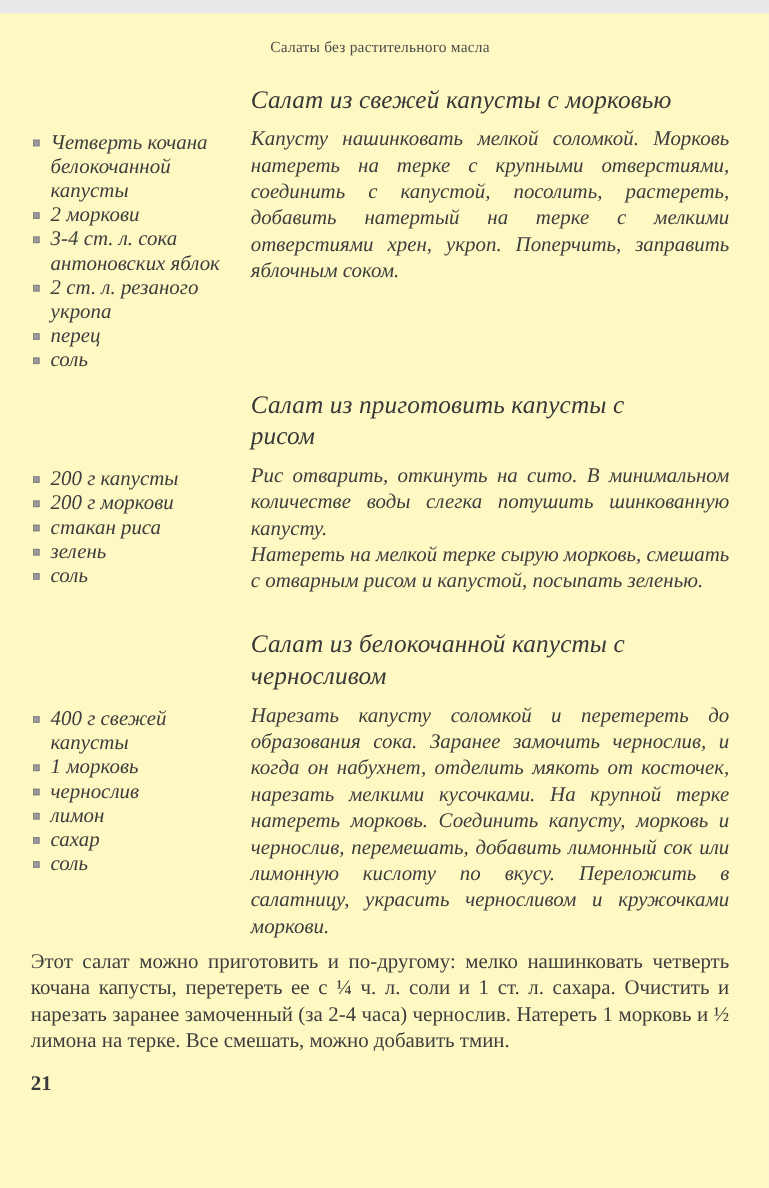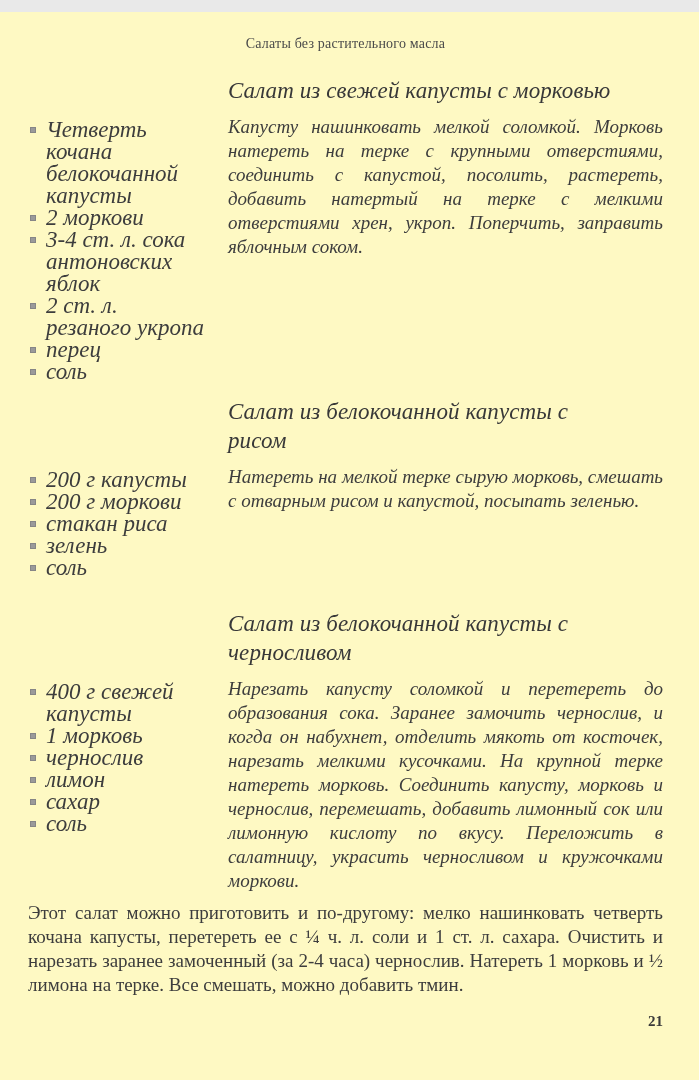--- a/index.html
+++ b/index.html
@@ -37,21 +37,21 @@
     color: #383838;
     letter-spacing: 0.1px;
   }
   .recipe-title.narrow { max-width: 370px; }
   .ingredients {
     grid-column: 1;
     grid-row: 2;
     list-style: none;
     margin: 4px 0 0 0;
     padding: 0 22px 0 2px;
-    font-size: 23px;
+    font-size: 19px;
     line-height: 22px;
     color: #3d3d3d;
   }
   .ingredients li { display: flex; }
   .sq {
     width: 6px; height: 6px;
     background: #9a9a9a;
     border: 1px solid #868686;
     box-sizing: border-box;
     margin: 8px 10px 0 0;
@@ -70,22 +70,22 @@
   .recipe.r3 { margin-top: 30px; }
   .footnote {
     margin: 8px 0 0 0;
     font-size: 19px;
     line-height: 24px;
     text-align: justify;
     hyphens: auto;
     color: #3d3d3d;
   }
   .page-number {
-    text-align: right;
-    font-size: 15px;
+    text-align: left;
+    font-size: 19px;
     font-weight: bold;
     color: #3a3a3a;
     margin-top: 16px;
   }
 </style>
 </head>
 <body>
 
 <div class="page">
 
@@ -118,21 +118,21 @@
         <span class="sq"></span>
         <span>соль</span>
       </li>
     </ul>
     <div class="body-col">
       <p>Капусту нашинковать мелкой соломкой. Морковь натереть на терке с крупными отверстиями, соединить с капустой, посолить, растереть, добавить натертый на терке с мелкими отверстиями хрен, укроп. Поперчить, заправить яблочным соком.</p>
     </div>
   </section>
 
   <section class="recipe r2">
-    <h2 class="recipe-title narrow">Салат из белокочанной капусты с рисом</h2>
+    <h2 class="recipe-title narrow">Салат из приготовить капусты с рисом</h2>
     <ul class="ingredients">
       <li>
         <span class="sq"></span>
         <span>200 г капусты</span>
       </li>
       <li>
         <span class="sq"></span>
         <span>200 г моркови</span>
       </li>
       <li>
@@ -142,20 +142,21 @@
       <li>
         <span class="sq"></span>
         <span>зелень</span>
       </li>
       <li>
         <span class="sq"></span>
         <span>соль</span>
       </li>
     </ul>
     <div class="body-col">
+      <p>Рис отварить, откинуть на сито. В минимальном количестве воды слегка потушить шинкованную капусту.</p>
       <p>Натереть на мелкой терке сырую морковь, смешать с отварным рисом и капустой, посыпать зеленью.</p>
     </div>
   </section>
 
   <section class="recipe r3">
     <h2 class="recipe-title narrow">Салат из белокочанной капусты с черносливом</h2>
     <ul class="ingredients">
       <li>
         <span class="sq"></span>
         <span>400 г свежей капусты</span>

